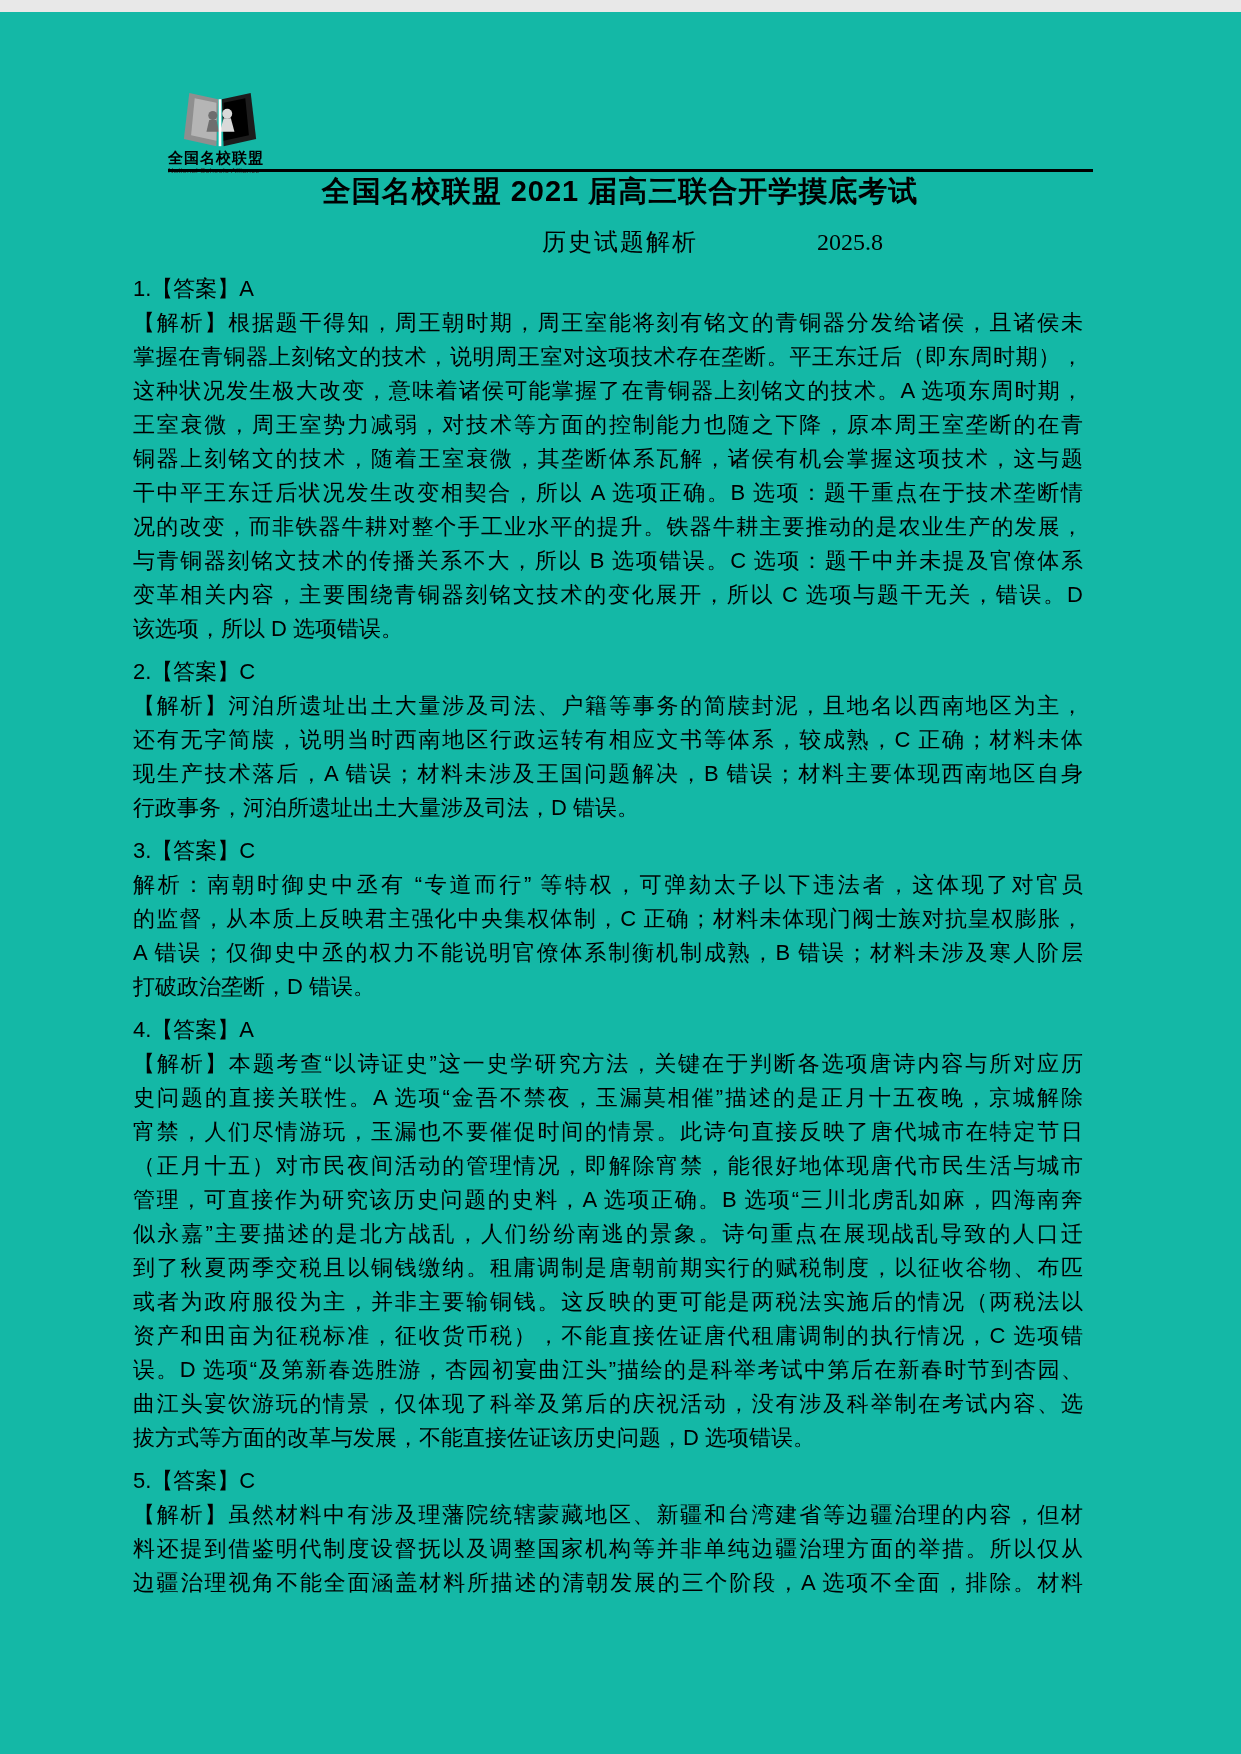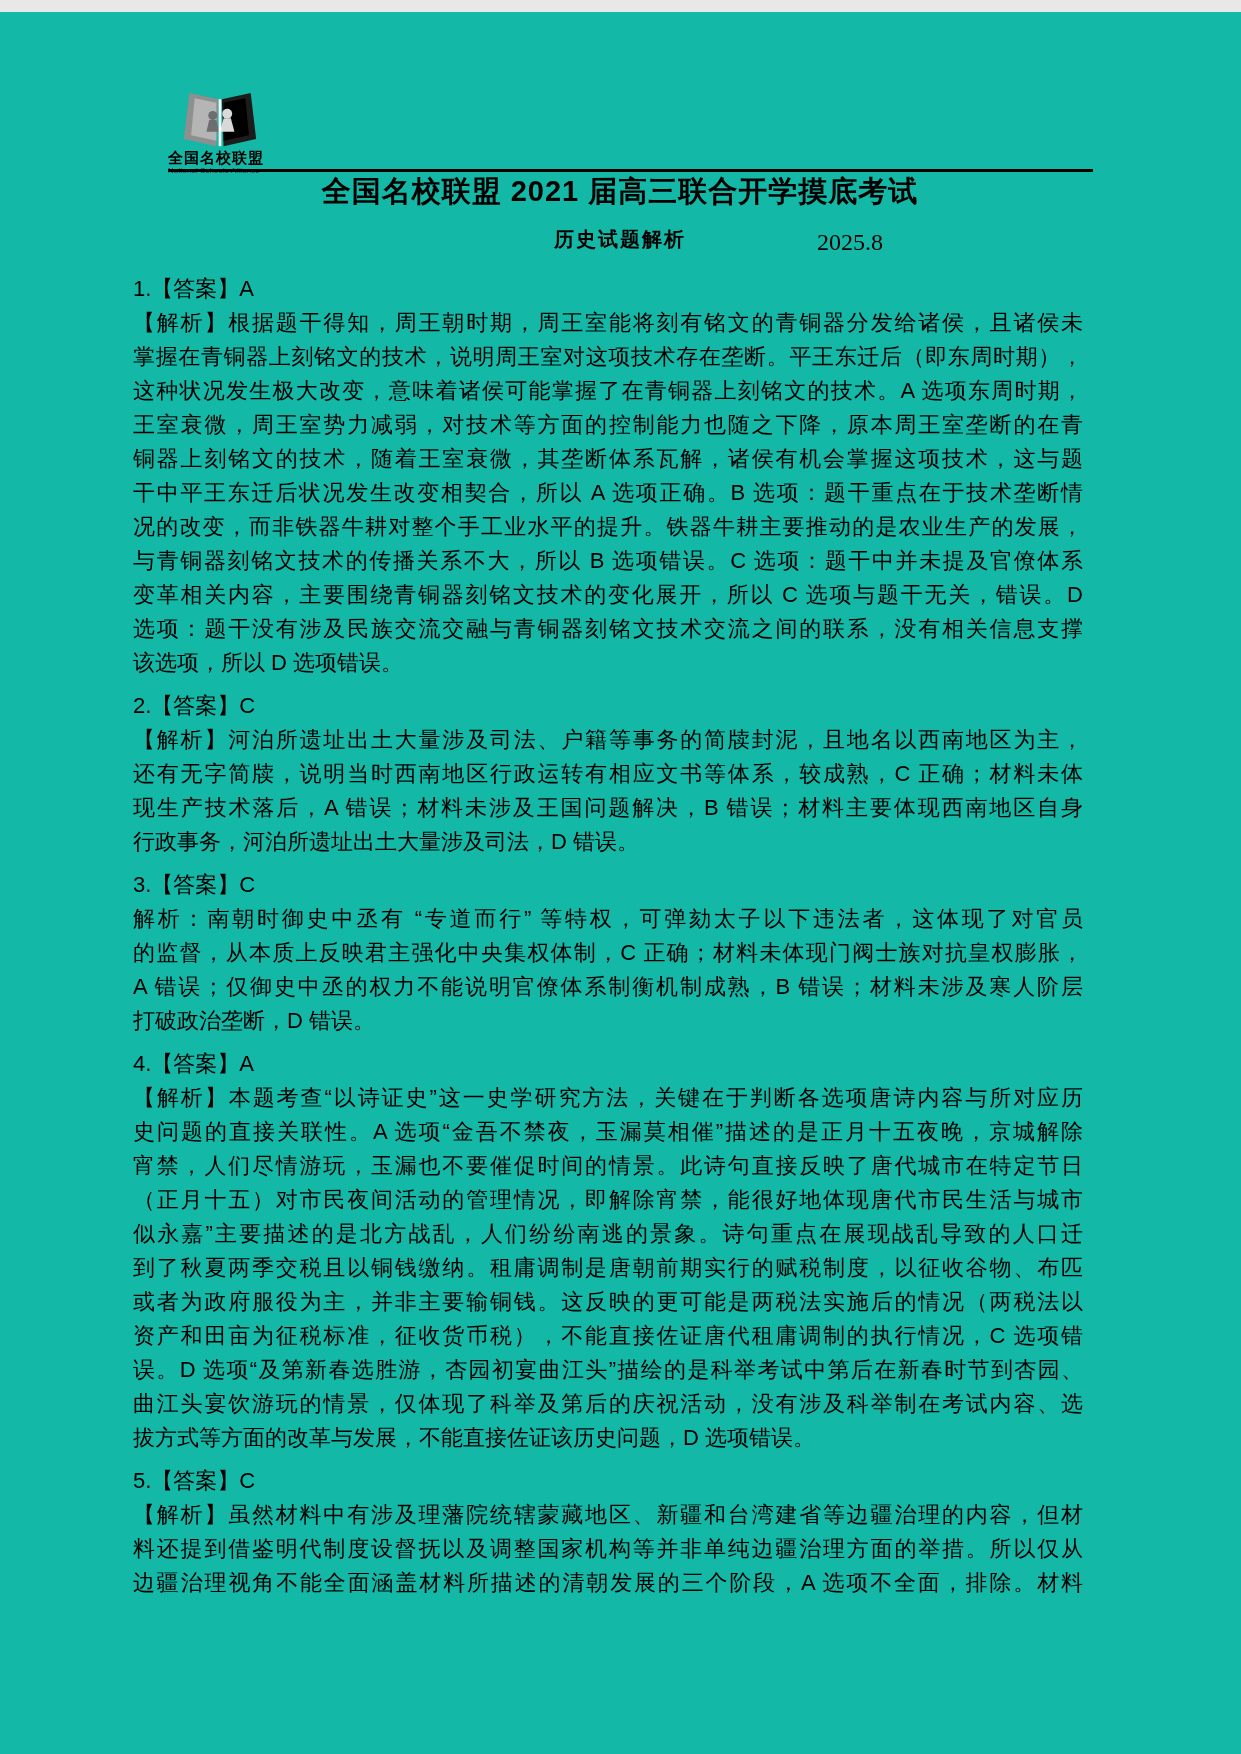--- a/index.html
+++ b/index.html
@@ -57,22 +57,22 @@
   .subtitle-row {
     position: absolute;
     left: 145px;
     top: 214px;
     width: 950px;
     height: 40px;
   }
   .subtitle {
     margin: 0;
     text-align: center;
-    font-size: 20px;
-    font-weight: 700;
+    font-size: 24px;
+    font-weight: 400;
     letter-spacing: 2px;
   }
   .date {
     position: absolute;
     left: 672px;
     top: 3px;
     font-size: 24px;
     font-weight: 400;
     font-family: "Liberation Serif", serif;
   }
@@ -135,21 +135,20 @@
         <div class="line">1.【答案】A</div>
         <div class="line full">【解析】根据题干得知，周王朝时期，周王室能将刻有铭文的青铜器分发给诸侯，且诸侯未</div>
         <div class="line full">掌握在青铜器上刻铭文的技术，说明周王室对这项技术存在垄断。平王东迁后（即东周时期），</div>
         <div class="line full">这种状况发生极大改变，意味着诸侯可能掌握了在青铜器上刻铭文的技术。A 选项东周时期，</div>
         <div class="line full">王室衰微，周王室势力减弱，对技术等方面的控制能力也随之下降，原本周王室垄断的在青</div>
         <div class="line full">铜器上刻铭文的技术，随着王室衰微，其垄断体系瓦解，诸侯有机会掌握这项技术，这与题</div>
         <div class="line full">干中平王东迁后状况发生改变相契合，所以 A 选项正确。B 选项：题干重点在于技术垄断情</div>
         <div class="line full">况的改变，而非铁器牛耕对整个手工业水平的提升。铁器牛耕主要推动的是农业生产的发展，</div>
         <div class="line full">与青铜器刻铭文技术的传播关系不大，所以 B 选项错误。C 选项：题干中并未提及官僚体系</div>
         <div class="line full">变革相关内容，主要围绕青铜器刻铭文技术的变化展开，所以 C 选项与题干无关，错误。D</div>
-        <div class="line full">选项：题干没有涉及民族交流交融与青铜器刻铭文技术交流之间的联系，没有相关信息支撑</div>
         <div class="line">该选项，所以 D 选项错误。</div>
       </section>
       <section class="qa">
         <div class="line">2.【答案】C</div>
         <div class="line full">【解析】河泊所遗址出土大量涉及司法、户籍等事务的简牍封泥，且地名以西南地区为主，</div>
         <div class="line full">还有无字简牍，说明当时西南地区行政运转有相应文书等体系，较成熟，C 正确；材料未体</div>
         <div class="line full">现生产技术落后，A 错误；材料未涉及王国问题解决，B 错误；材料主要体现西南地区自身</div>
         <div class="line">行政事务，河泊所遗址出土大量涉及司法，D 错误。</div>
       </section>
       <section class="qa">
@@ -158,20 +157,21 @@
         <div class="line full">的监督，从本质上反映君主强化中央集权体制，C 正确；材料未体现门阀士族对抗皇权膨胀，</div>
         <div class="line full">A 错误；仅御史中丞的权力不能说明官僚体系制衡机制成熟，B 错误；材料未涉及寒人阶层</div>
         <div class="line">打破政治垄断，D 错误。</div>
       </section>
       <section class="qa">
         <div class="line">4.【答案】A</div>
         <div class="line full">【解析】本题考查“以诗证史”这一史学研究方法，关键在于判断各选项唐诗内容与所对应历</div>
         <div class="line full">史问题的直接关联性。A 选项“金吾不禁夜，玉漏莫相催”描述的是正月十五夜晚，京城解除</div>
         <div class="line full">宵禁，人们尽情游玩，玉漏也不要催促时间的情景。此诗句直接反映了唐代城市在特定节日</div>
         <div class="line full">（正月十五）对市民夜间活动的管理情况，即解除宵禁，能很好地体现唐代市民生活与城市</div>
+        <div class="line full">管理，可直接作为研究该历史问题的史料，A 选项正确。B 选项“三川北虏乱如麻，四海南奔</div>
         <div class="line full">似永嘉”主要描述的是北方战乱，人们纷纷南逃的景象。诗句重点在展现战乱导致的人口迁</div>
         <div class="line full">到了秋夏两季交税且以铜钱缴纳。租庸调制是唐朝前期实行的赋税制度，以征收谷物、布匹</div>
         <div class="line full">或者为政府服役为主，并非主要输铜钱。这反映的更可能是两税法实施后的情况（两税法以</div>
         <div class="line full">资产和田亩为征税标准，征收货币税），不能直接佐证唐代租庸调制的执行情况，C 选项错</div>
         <div class="line full">误。D 选项“及第新春选胜游，杏园初宴曲江头”描绘的是科举考试中第后在新春时节到杏园、</div>
         <div class="line full">曲江头宴饮游玩的情景，仅体现了科举及第后的庆祝活动，没有涉及科举制在考试内容、选</div>
         <div class="line">拔方式等方面的改革与发展，不能直接佐证该历史问题，D 选项错误。</div>
       </section>
       <section class="qa">
         <div class="line">5.【答案】C</div>

